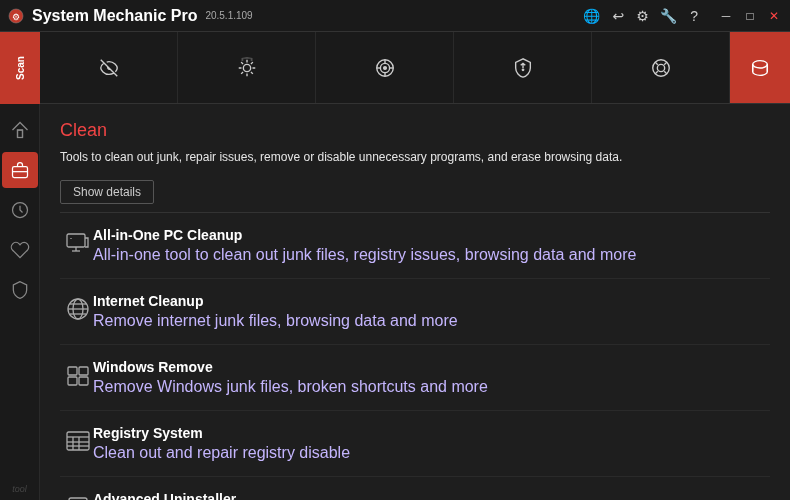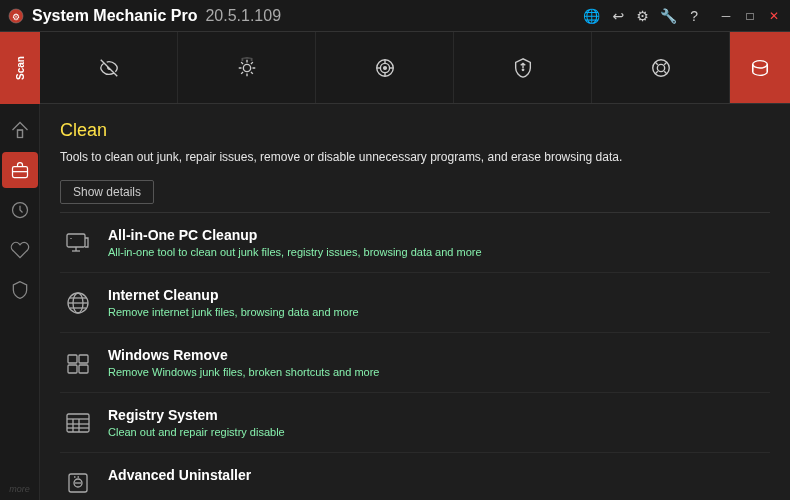--- a/index.html
+++ b/index.html
@@ -27,21 +27,21 @@
       align-items: center;
       gap: 8px;
     }
     .titlebar-title {
       color: #fff;
       font-size: 16px;
       font-weight: 600;
     }
     .titlebar-version {
       color: #aaa;
-      font-size: 16px;
+      font-size: 10px;
     }
     .titlebar-right {
       display: flex;
       align-items: center;
       gap: 12px;
     }
     .titlebar-icon {
       color: #ccc;
       font-size: 14px;
       cursor: pointer;
@@ -169,21 +169,21 @@
       background: #1a1a1a;
     }
     .content-inner::-webkit-scrollbar-thumb {
       background: #444;
       border-radius: 4px;
     }
 
     .page-title {
       font-size: 18px;
       font-weight: 400;
-      color: #fde047;
+      color: #ef4444;
       margin-bottom: 8px;
     }
     .page-description {
       font-size: 12px;
       color: #e5e5e5;
       margin-bottom: 14px;
       line-height: 1.4;
     }
 
     .show-details-btn {
@@ -200,43 +200,43 @@
     
     .tool-list {
       border-top: 1px solid #333;
     }
     .tool-item {
       display: flex;
       align-items: flex-start;
       padding: 14px 4px;
       border-bottom: 1px solid #2a2a2a;
       cursor: pointer;
-      gap: 16px;
+      gap: 1px;
     }
     .tool-icon {
       width: 28px;
       height: 28px;
       flex-shrink: 0;
       display: flex;
       align-items: center;
       justify-content: center;
       color: #aaa;
       font-size: 20px;
       margin-top: 2px;
     }
     .tool-text { flex: 1; }
     .tool-name {
       font-size: 14px;
       font-weight: 700;
       color: #fff;
       margin-bottom: 3px;
     }
     .tool-desc {
-      font-size: 11px;
-      color: #86efac;
+      font-size: 16px;
+      color: #c4b5fd;
     }
     .footer-logo {
       font-size: 9px;
       color: #555;
       font-style: italic;
     }
 
     
     .icon-svg {
       width: 22px;
@@ -360,21 +360,21 @@
         <path d="M20.8 4.6a5.5 5.5 0 00-7.8 0L12 5.7l-1-1.1a5.5 5.5 0 00-7.8 7.8l1.1 1 7.7 7.7 7.7-7.7 1.1-1a5.5 5.5 0 000-7.8z"></path>
       </svg>
     </div>
     <div class="sidebar-item">
       <svg width="20" height="20" viewBox="0 0 24 24" fill="none" stroke="currentColor" stroke-width="1.5">
         <path d="M12 2L4 6v6c0 5 4 9 8 10 4-1 8-5 8-10V6z"></path>
       </svg>
     </div>
 
     <div style="margin-top: auto; margin-bottom: 4px;">
-      <span class="footer-logo" style="font-size:9px;color:#444;font-style:italic;">more</span>
+      <span class="footer-logo" style="font-size:9px;color:#444;font-style:italic;">tool</span>
     </div>
   </div>
 
   <div class="content">
     <div class="content-inner">
 
       <h1 class="page-title">Clean</h1>
       <p class="page-description">
         <span>Tools to clean out junk, repair issues, remove or disable unnecessary programs, and erase browsing data.</span>
       </p>

